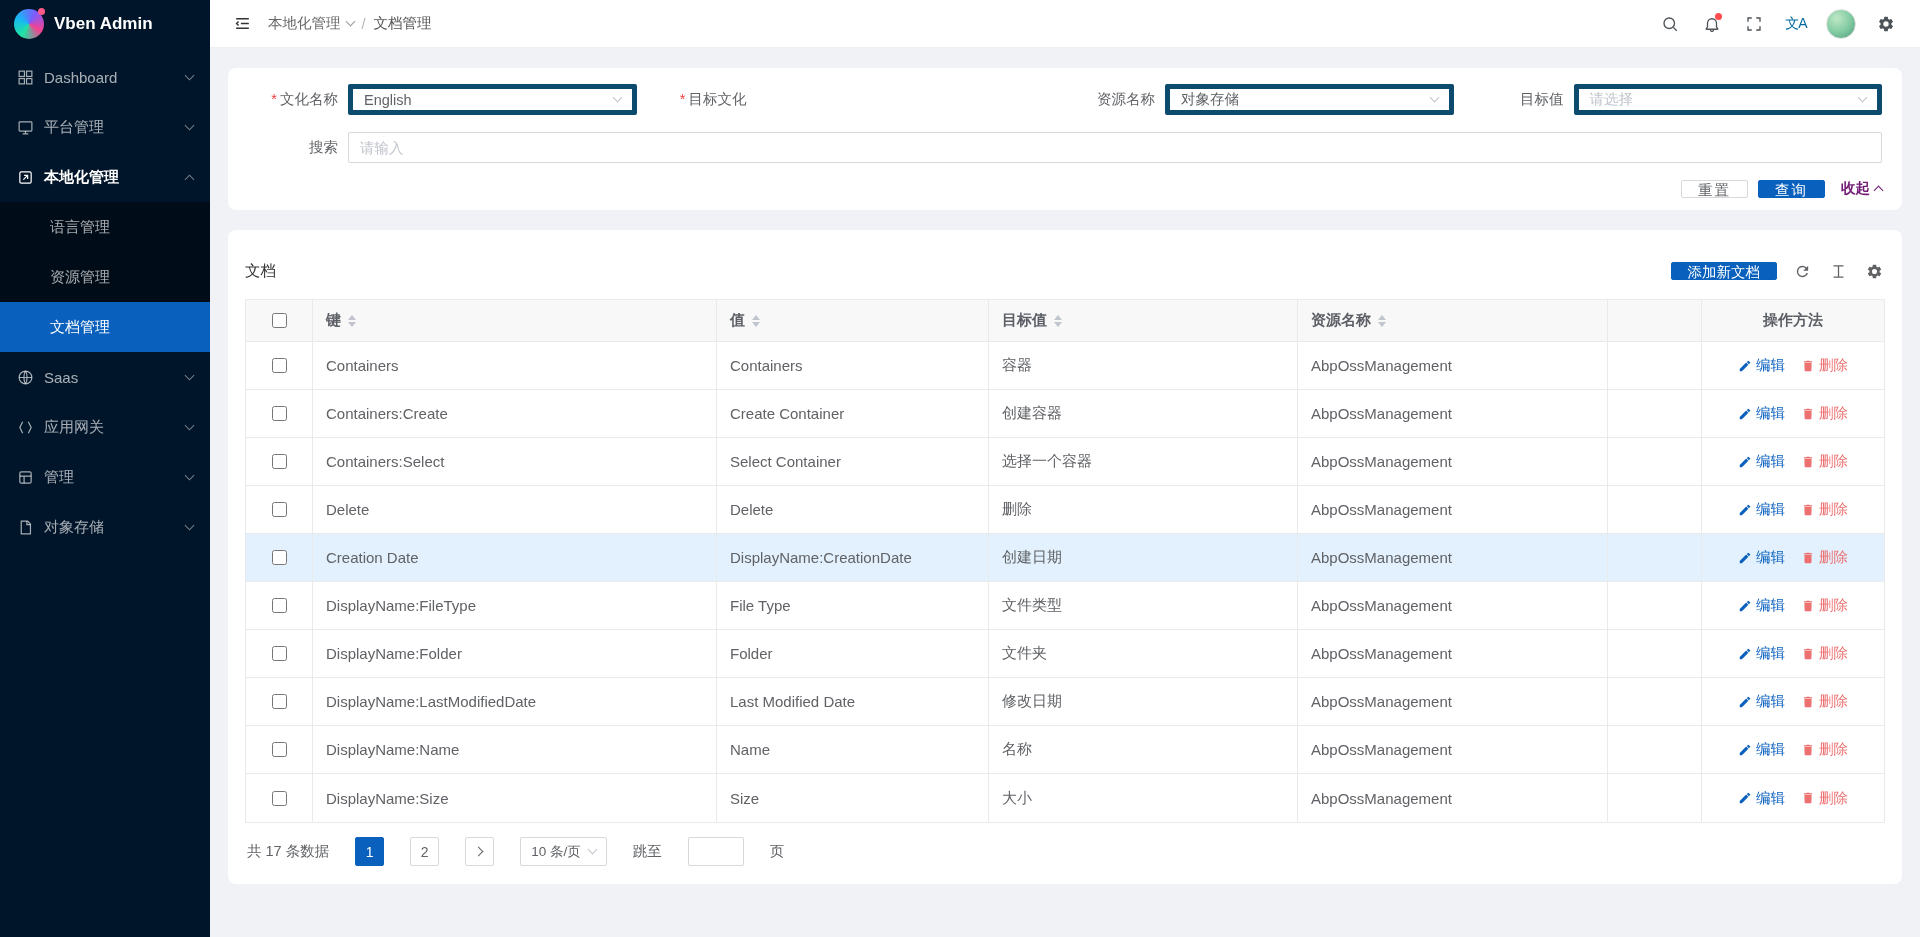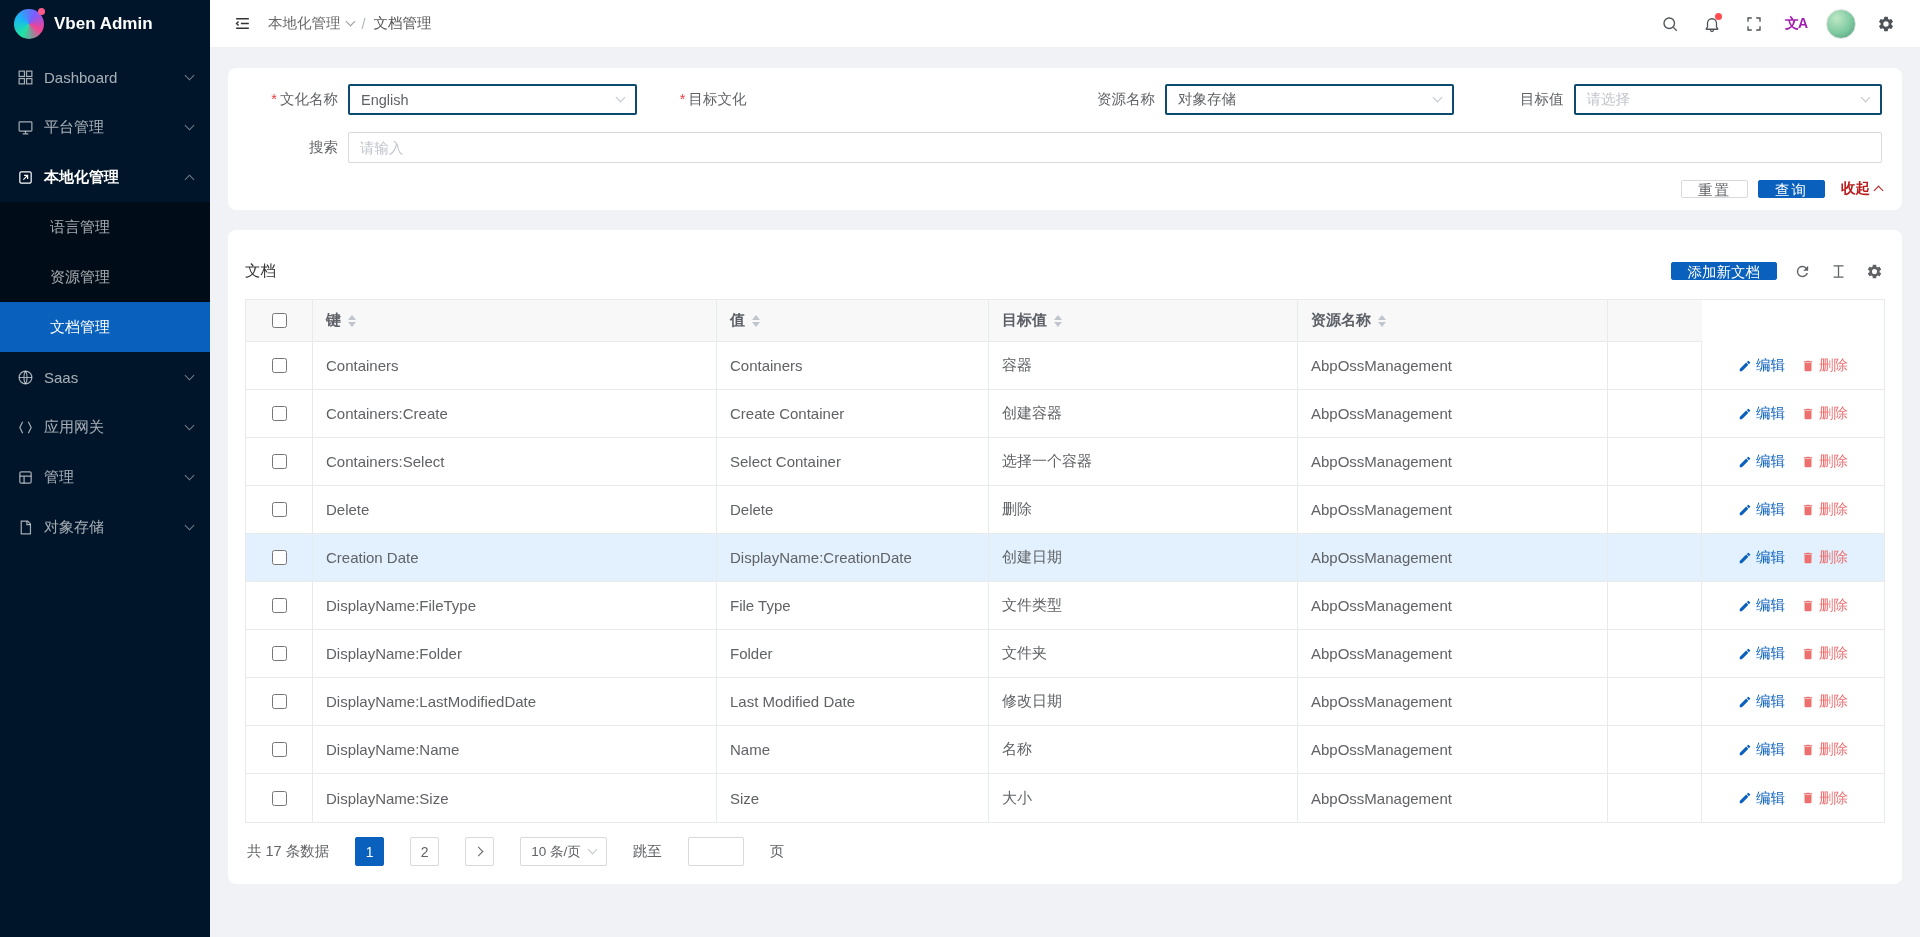--- a/index.html
+++ b/index.html
@@ -35,44 +35,44 @@
   .breadcrumb { display:flex; align-items:center; margin-left:10px; font-size:14.5px; gap:8px; }
   .crumb { display:flex; align-items:center; gap:6px; color:#666; cursor:pointer; }
   .crumb .chev { color:#999; }
   .crumb-sep { color:#b3b6bb; }
   .crumb-current { color:#555; }
   .topbar-spacer { flex:1; }
   .top-actions { display:flex; align-items:center; gap:6px; }
   .top-icon { width:36px; height:36px; display:flex; align-items:center; justify-content:center; color:#4e5358; cursor:pointer; position:relative; }
   .top-icon svg { width:18px; height:18px; }
   .badge-dot { position:absolute; top:7px; right:8px; width:7px; height:7px; border-radius:50%; background:#ff4d4f; }
-  .translate-glyph { font-size:14px; letter-spacing:-1px; color:#a21caf;font-weight:bold; }
+  .translate-glyph { font-size:14px; letter-spacing:-1px; color:#0369a1; }
   .avatar { width:30px; height:30px; border-radius:50%; background:radial-gradient(circle at 35% 30%,#bfe8c6,#7ec9a0 55%,#4e9a7a); margin:0 6px; cursor:pointer; border:1px solid #e3e3e3; }
 
   .content { flex:1; padding:20px 18px; overflow:hidden; }
 
   
   .card { background:#fff; border-radius:8px; }
   .filter-card { padding:16px 20px 12px; margin-bottom:20px; }
   .filter-grid { display:grid; grid-template-columns:repeat(4,1fr); }
   .filter-item { display:flex; align-items:center; height:31px; }
   .f-label { width:100px; text-align:right; padding-right:10px; color:#606266; font-size:14.5px; white-space:nowrap; }
   .req { color:#ed3f3f; margin-right:3px; }
-  .select { flex:1; height:31px; border:2px solid #0c4a6e; border-radius:2px; background:#fff; display:flex; align-items:center; padding:0 11px; cursor:pointer; margin-right:20px; }
+  .select { flex:1; height:31px; border:5px solid #0c4a6e; border-radius:2px; background:#fff; display:flex; align-items:center; padding:0 11px; cursor:pointer; margin-right:20px; }
   .filter-item:last-child .select { margin-right:0; }
   .sel-val { flex:1; font-size:14.5px; color:#606266; }
   .sel-val.placeholder { color:#c0c4cc; }
   .select .chev { color:#c0c4cc; }
   .filter-row2 { display:flex; align-items:center; margin-top:17px; }
   .text-input { flex:1; height:31px; border:1px solid #d9d9d9; border-radius:2px; padding:0 11px; font-size:14.5px; color:#606266; font-family:inherit; outline:none; }
   .text-input::placeholder { color:#c0c4cc; }
   .filter-actions { display:flex; justify-content:flex-end; align-items:center; gap:10px; margin-top:16px; }
   .btn { height:18px; padding:0 16px; border:1px solid #d9d9d9; background:#fff; color:#606266; border-radius:2px; font-size:14.5px; cursor:pointer; font-family:inherit; letter-spacing:2px; }
   .btn-primary { background:#0960bd; border-color:#0960bd; color:#fff; }
-  .collapse-link { display:inline-flex; align-items:center; gap:5px; color:#b91c1c; font-size:14.5px; cursor:pointer; margin-left:6px; font-weight:600; }
+  .collapse-link { display:inline-flex; align-items:center; gap:5px; color:#701a75; font-size:14.5px; cursor:pointer; margin-left:6px; font-weight:600; }
 
   
   .table-card { padding:13px 17px 10px; }
   .table-toolbar { height:56px; display:flex; align-items:center; }
   .table-title { font-size:15.5px; color:#333; }
   .toolbar-right { margin-left:auto; display:flex; align-items:center; gap:14px; }
   .toolbar-right .btn { letter-spacing:0; }
   .tool-icon { width:22px; height:22px; display:flex; align-items:center; justify-content:center; color:#606266; cursor:pointer; }
   .tool-icon svg { width:17px; height:17px; }
 
@@ -346,20 +346,21 @@
                 </span>
             </div>
             <div class="cell">
               <span>资源名称</span>
               <span class="sort">
                   <i class="up"></i>
                   <i class="down"></i>
                 </span>
             </div>
             <div class="cell"></div>
+            <div class="cell cell-center">操作方法</div>
           </div>
 
           <div class="tbody">
 
               <div class="grid-row trow">
                 <div class="cell cell-center">
                   <input type="checkbox" style="">
                 </div>
                 <div class="cell">Containers</div>
                 <div class="cell">Containers</div>

